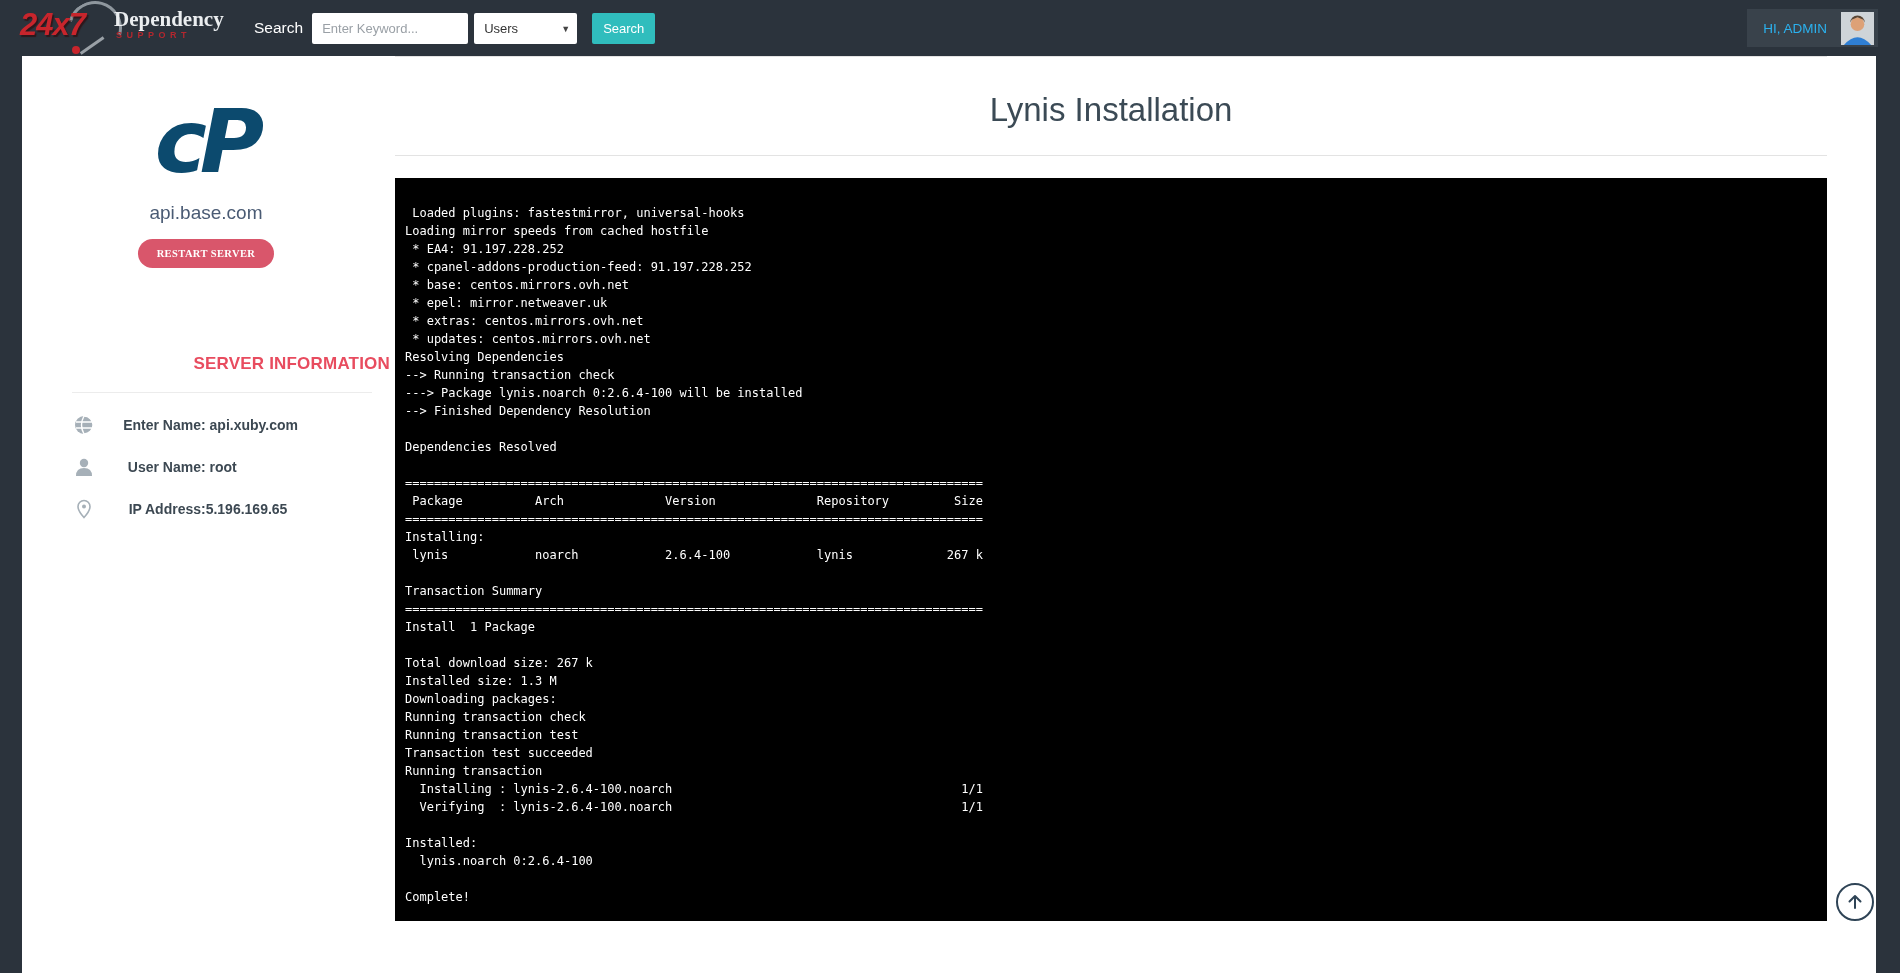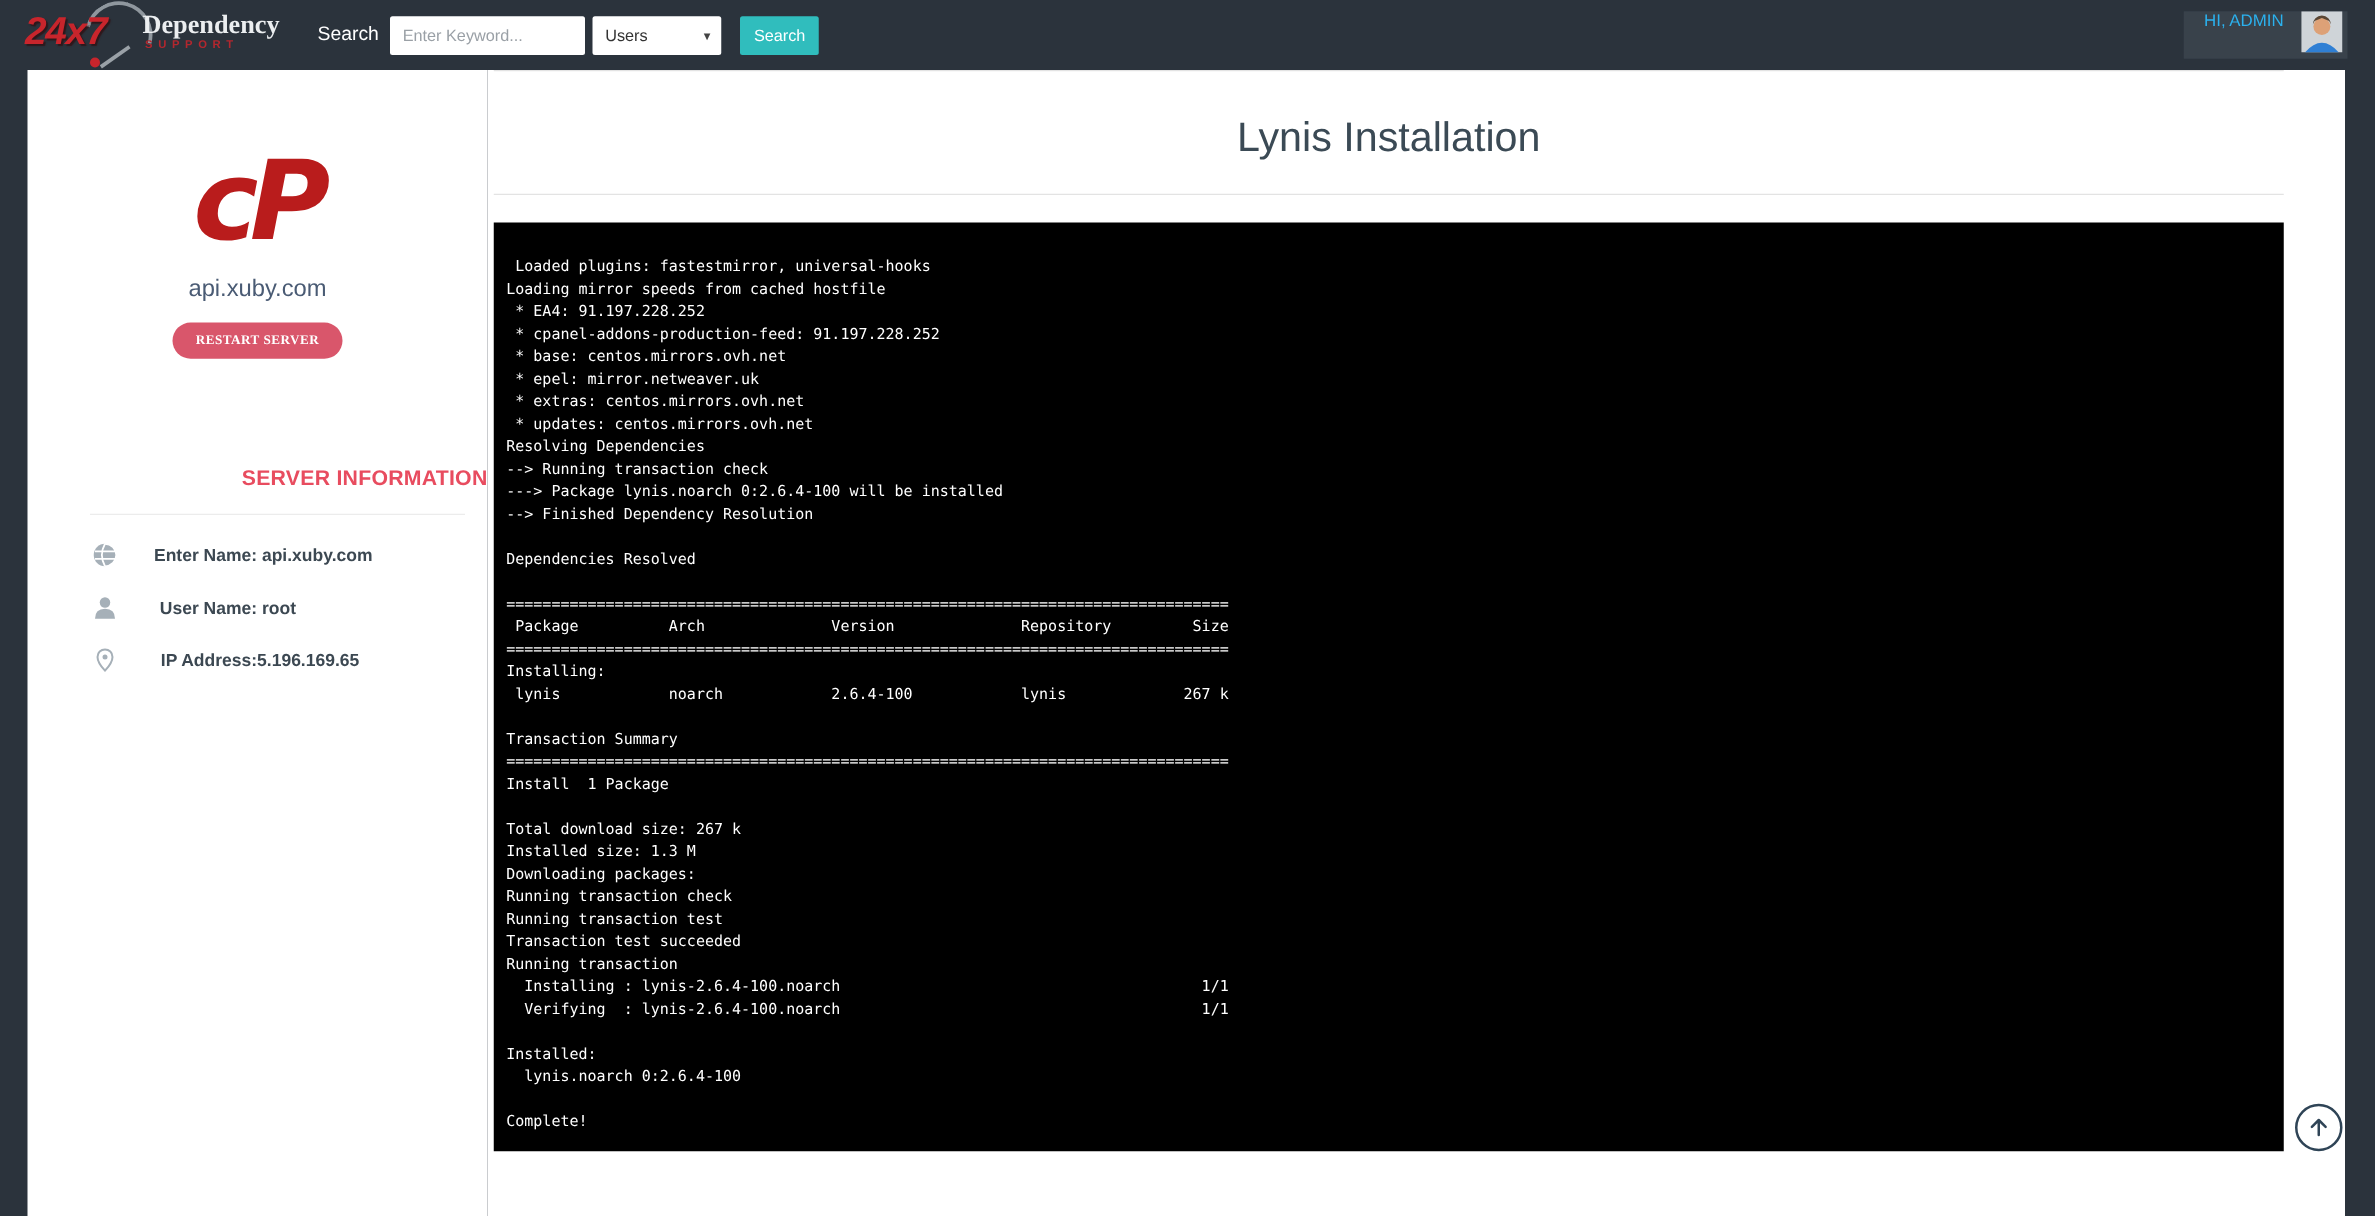--- a/index.html
+++ b/index.html
@@ -20,29 +20,29 @@
 
   .search-group{display:flex;align-items:center;margin-left:26px}
   .search-label{color:#fff;font-size:15.5px;margin-right:9px}
   .search-input{width:156px;height:31px;border:0;border-radius:2px;padding:0 10px;font-size:13px;color:#444;font-family:"Liberation Sans",sans-serif;margin-left:0}
   .search-input::placeholder{color:#9aa0a6}
   .select-wrap{position:relative;width:103px;height:31px;background:#fff;border-radius:2px;margin-left:6px}
   .select-wrap select{appearance:none;-webkit-appearance:none;width:100%;height:100%;border:0;background:transparent;padding:0 22px 0 10px;font-size:13px;color:#333;font-family:"Liberation Sans",sans-serif}
   .select-arrow{position:absolute;right:7px;top:11px;font-size:9px;color:#444;pointer-events:none}
   .search-btn{margin-left:15px;height:31px;padding:0 11px;background:#30bdbd;color:#fff;border:0;border-radius:2px;font-size:13px;font-family:"Liberation Sans",sans-serif;cursor:pointer}
 
-  .user-tile{margin-left:auto;margin-right:22px;background:#39424b;height:38px;display:flex;padding:0 4px 0 16px}
+  .user-tile{margin-left:auto;margin-right:22px;background:#39424b;height:38px;display:flex;align-items:center;padding:0 4px 0 16px}
   .greeting{color:#2bb1ee;font-size:13.5px;margin-right:14px;white-space:nowrap}
   .avatar{width:33px;height:33px;display:block;cursor:pointer}
 
   
   .body-row{position:absolute;top:56px;left:0;right:0;bottom:0;display:flex;padding:0 24px 0 22px;background:#2b333c}
   .sidebar{width:368px;background:#fff;flex-shrink:0}
   .side-top{text-align:center}
-  .cp-logo{margin-top:55px;font-style:italic;font-weight:800;font-size:88px;line-height:100px;color:#b91c1c;letter-spacing:-7px;font-family:"DejaVu Sans",sans-serif}
+  .cp-logo{margin-top:36px;font-style:italic;font-weight:800;font-size:88px;line-height:100px;color:#0c4a6e;letter-spacing:-7px;font-family:"DejaVu Sans",sans-serif}
   .domain{margin-top:10px;font-size:19px;color:#4a5b74}
   .restart-btn{margin-top:15px;display:inline-block;background:#d9566b;color:#fff;border:0;border-radius:16px;font-size:10.5px;font-weight:700;letter-spacing:.4px;padding:9px 19px;cursor:pointer;font-family:Liberation Serif, serif}
   .server-info{margin-top:86px;text-align:right}
   .server-info h2{margin-left:50px;font-size:17px;font-weight:700;color:#e84c5f;letter-spacing:.2px}
   .side-divider{border:0;border-top:1px solid #ececec;margin:18px 18px 0 50px}
   .info-row{display:flex;align-items:center;margin:22px 0 0 52px}
   .info-row .icn{width:20px;height:20px;margin-right:12px;flex-shrink:0}
   .info-label{display:inline-block;width:95px;font-size:14px;font-weight:700;color:#3c4852}
   .info-value{font-size:14px;font-weight:700;color:#3c4852;white-space:pre}
 
@@ -97,21 +97,21 @@
         <path d="M3 34 Q17 18 31 34 Z" fill="#2f7fd4"></path>
       </svg>
     </div>
   </header>
 
   <div class="body-row">
 
     <aside class="sidebar">
       <div class="side-top">
         <div class="cp-logo">cP</div>
-        <div class="domain">api.xuby.com</div>
+        <div class="domain">api.base.com</div>
         <button class="restart-btn">RESTART SERVER</button>
       </div>
 
       <div class="server-info">
         <h2>SERVER INFORMATION</h2>
         <hr class="side-divider">
 
         <div class="info-row">
           <svg class="icn" viewBox="0 0 20 20">
             <circle cx="10" cy="10" r="9" fill="#a6b0b8"></circle>

